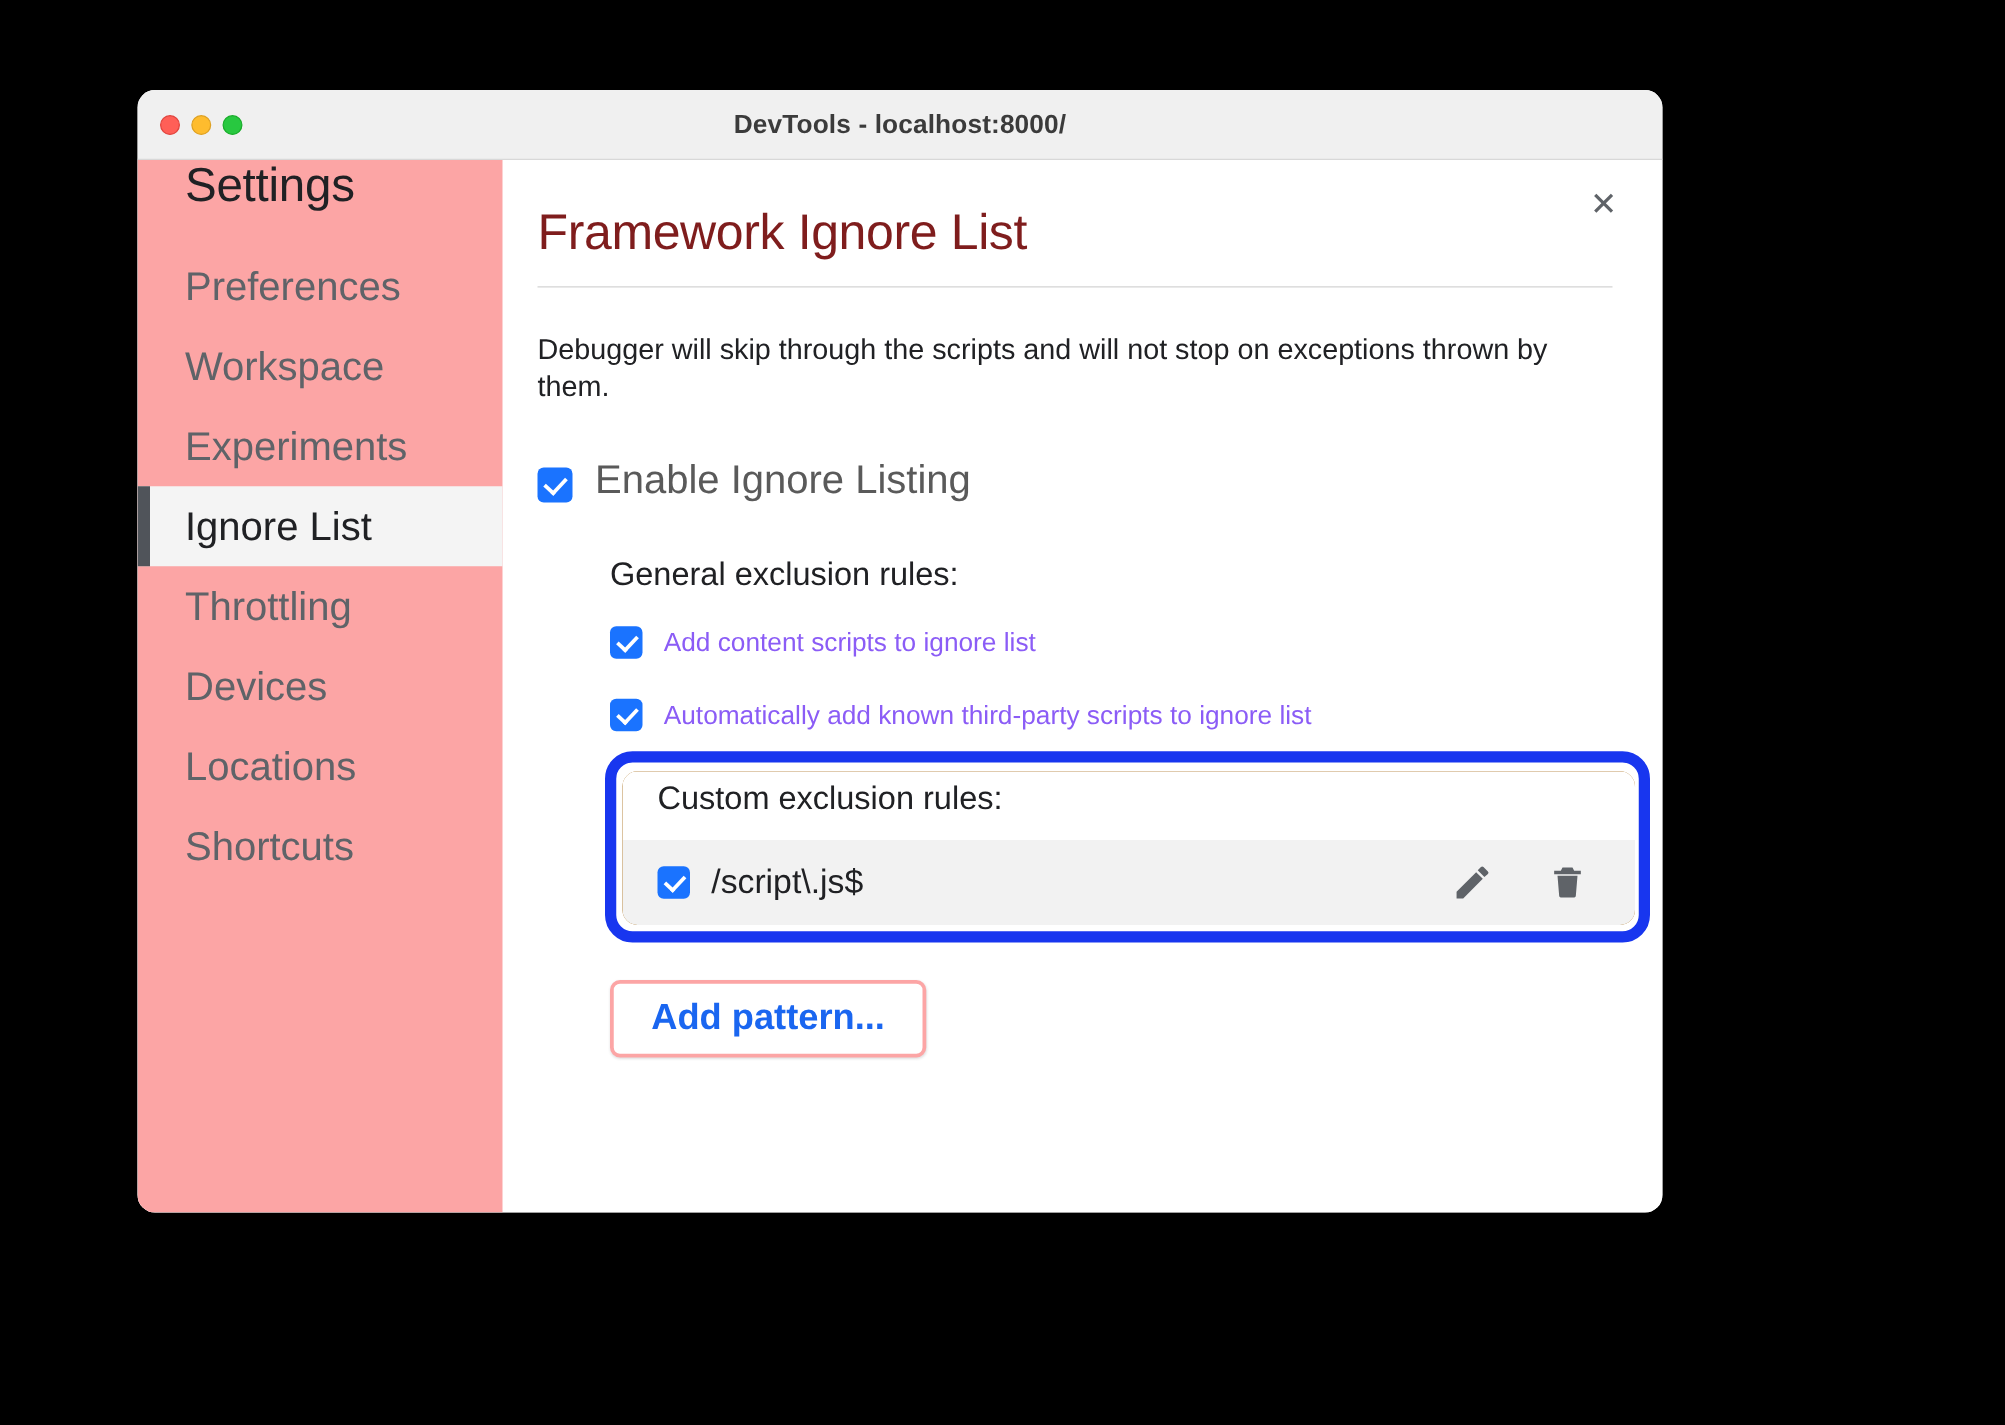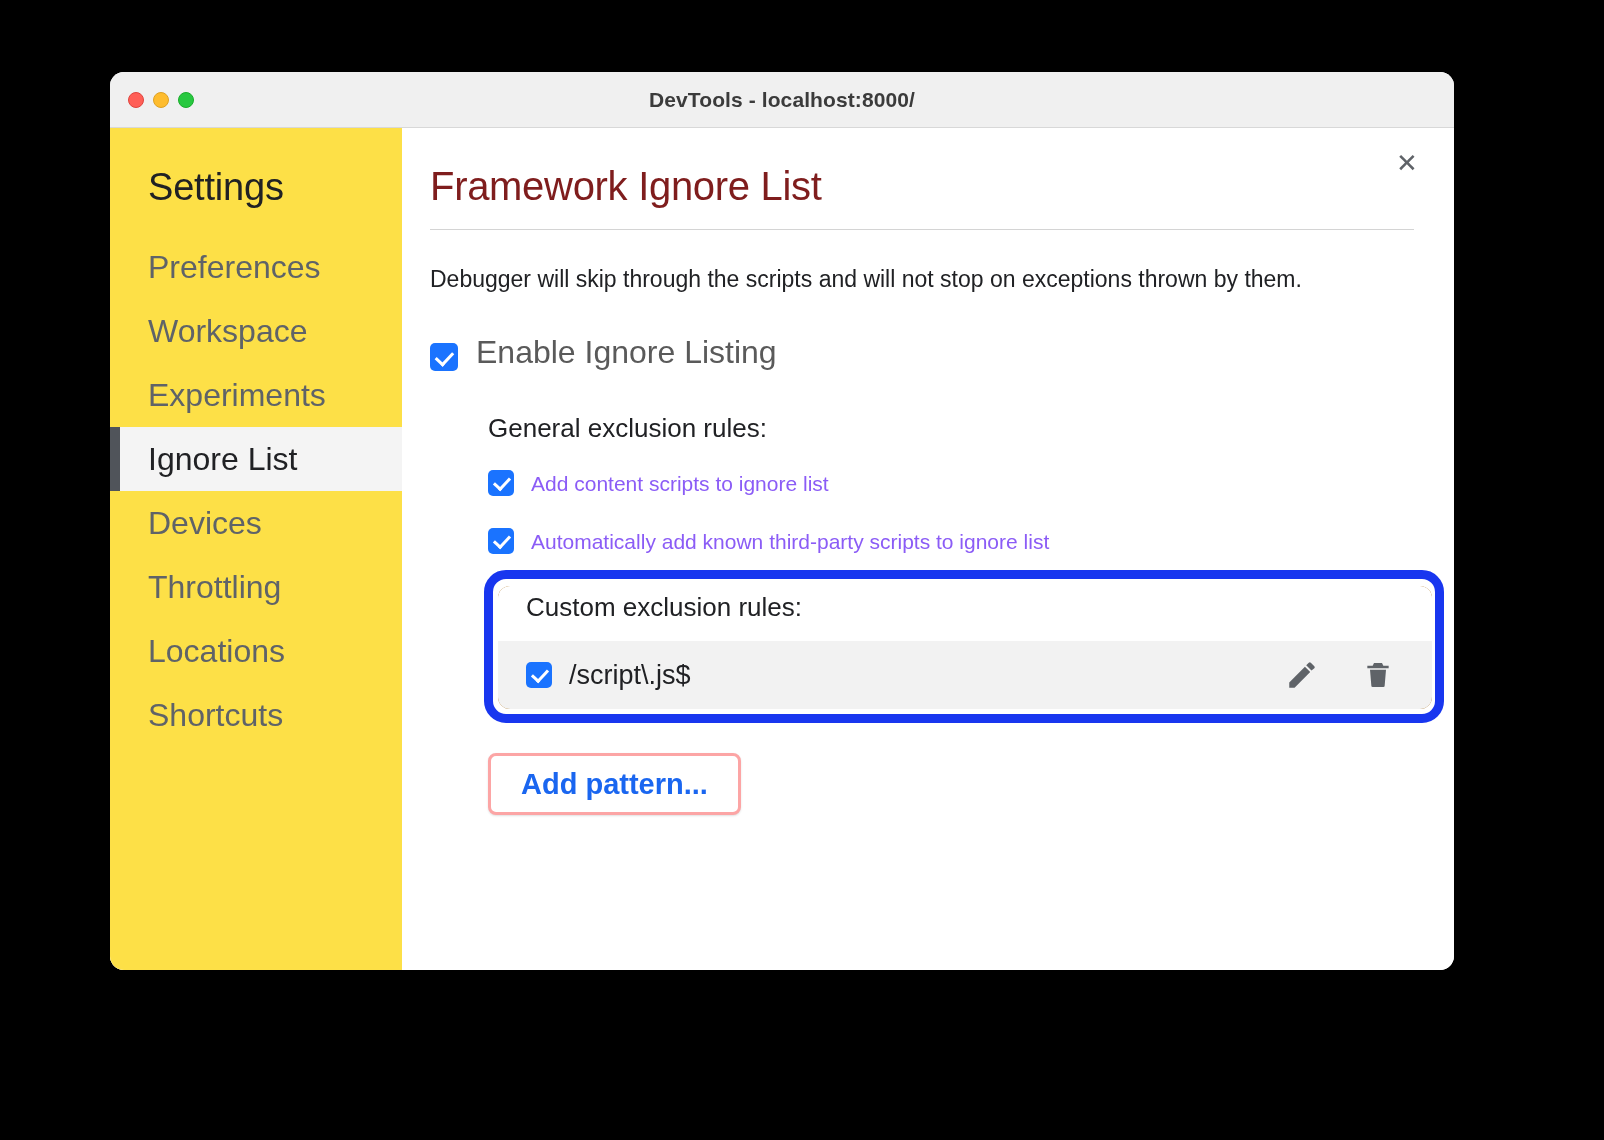--- a/index.html
+++ b/index.html
@@ -17,21 +17,21 @@
     width: 1604px;
     height: 1140px;
     background: #000000;
   }
 
   
   .window {
     position: absolute;
     left: 110px;
     top: 72px;
-    width: 1344px;
+    width: 1220px;
     height: 898px;
     background: #ffffff;
     border-radius: 14px;
     overflow: hidden;
     box-shadow: 0 10px 40px rgba(0,0,0,0.35);
   }
 
   .titlebar {
     position: relative;
     height: 56px;
@@ -90,22 +90,21 @@
     line-height: 1;
     cursor: pointer;
     z-index: 5;
     font-family: "Liberation Sans", sans-serif;
   }
 
   
   .sidebar {
     width: 292px;
     flex: 0 0 292px;
-    padding-top: 38px;
-    background: #fde047;
+    background: #fca5a5;
   }
 
   .settings-title {
     font-size: 38px;
     color: #202124;
     padding-left: 38px;
     margin-bottom: 26px;
     letter-spacing: -0.2px;
   }
 
@@ -321,24 +320,24 @@
         <div class="nav-item">
           <span>Workspace</span>
         </div>
         <div class="nav-item">
           <span>Experiments</span>
         </div>
         <div class="nav-item selected">
           <span>Ignore List</span>
         </div>
         <div class="nav-item">
+          <span>Throttling</span>
+        </div>
+        <div class="nav-item">
           <span>Devices</span>
-        </div>
-        <div class="nav-item">
-          <span>Throttling</span>
         </div>
         <div class="nav-item">
           <span>Locations</span>
         </div>
         <div class="nav-item">
           <span>Shortcuts</span>
         </div>
       </div>
 
       <div class="main">

